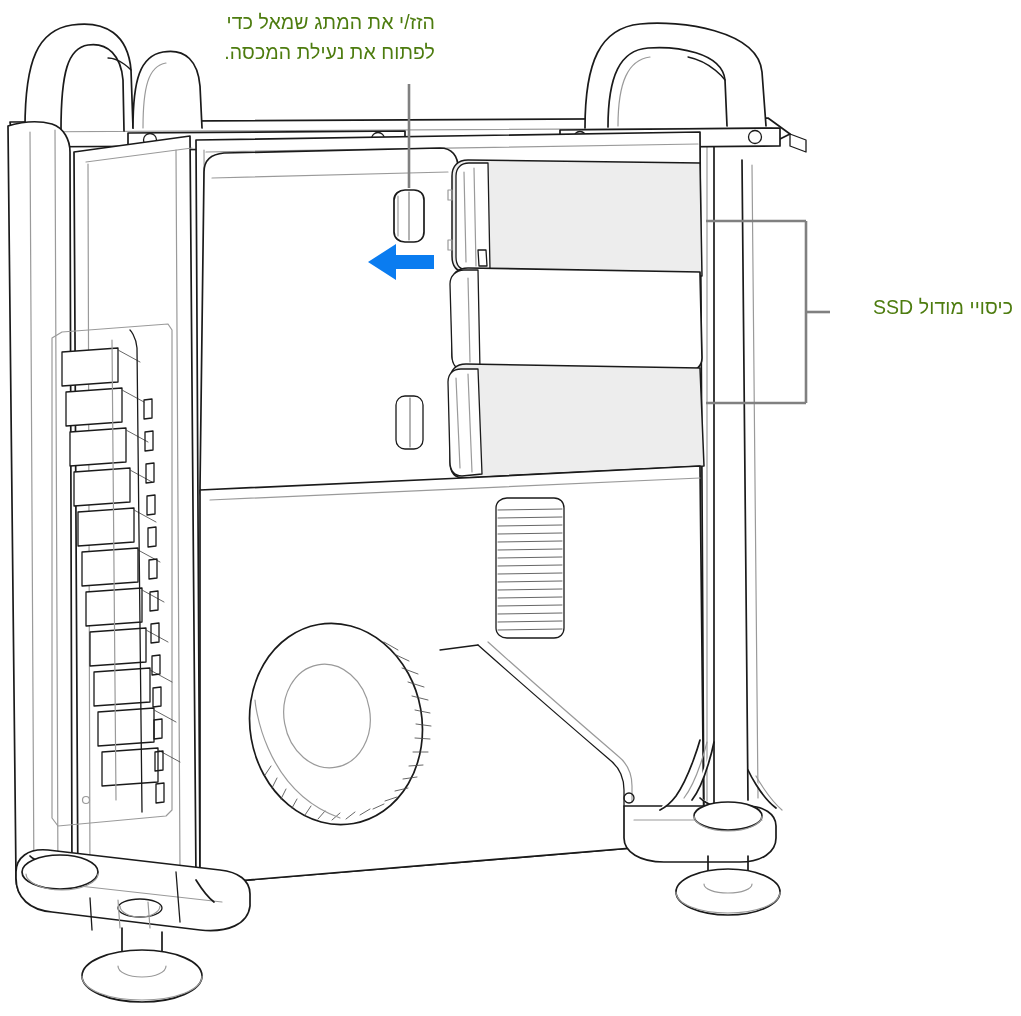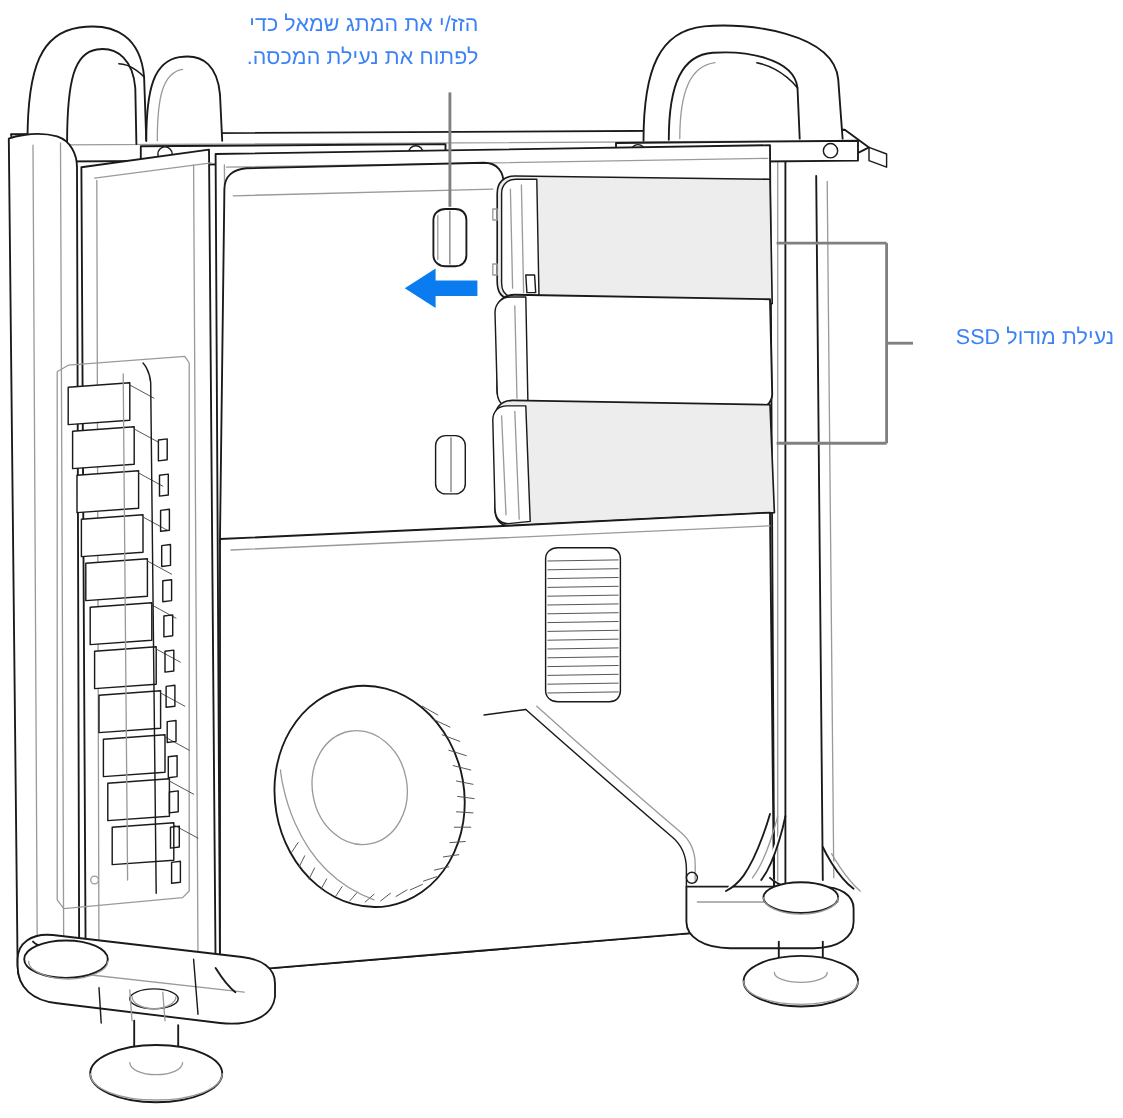--- a/index.html
+++ b/index.html
@@ -15,21 +15,21 @@
     font-family: "Liberation Sans", sans-serif;
   }
   #stage {
     position: absolute;
     inset: 0;
     width: 1021px;
     height: 1016px;
   }
   .callout-text {
     position: absolute;
-    color: #3b82f6;
+    color: #4d7c0f;
     font-family: "Liberation Sans", sans-serif;
     font-size: 19.5px;
     line-height: 30px;
     direction: rtl;
     unicode-bidi: plaintext;
     white-space: pre-line;
     letter-spacing: 0.1px;
   }
   #callout-latch {
     top: 7px;
@@ -342,15 +342,15 @@
       <path class="brk" d="M706 403 L806 403"></path>
       <path class="brk" d="M806 221 L806 403"></path>
       <path class="brk" d="M806 312 L830 312"></path>
     </g>
 
   </svg>
 
   <div class="callout-text" id="callout-latch">הזז/י את המתג שמאל כדי
 לפתוח את נעילת המכסה.</div>
 
-  <div class="callout-text" id="callout-ssd">נעילת מודול SSD</div>
+  <div class="callout-text" id="callout-ssd">כיסויי מודול SSD</div>
 
 </div>
 
 </body></html>

